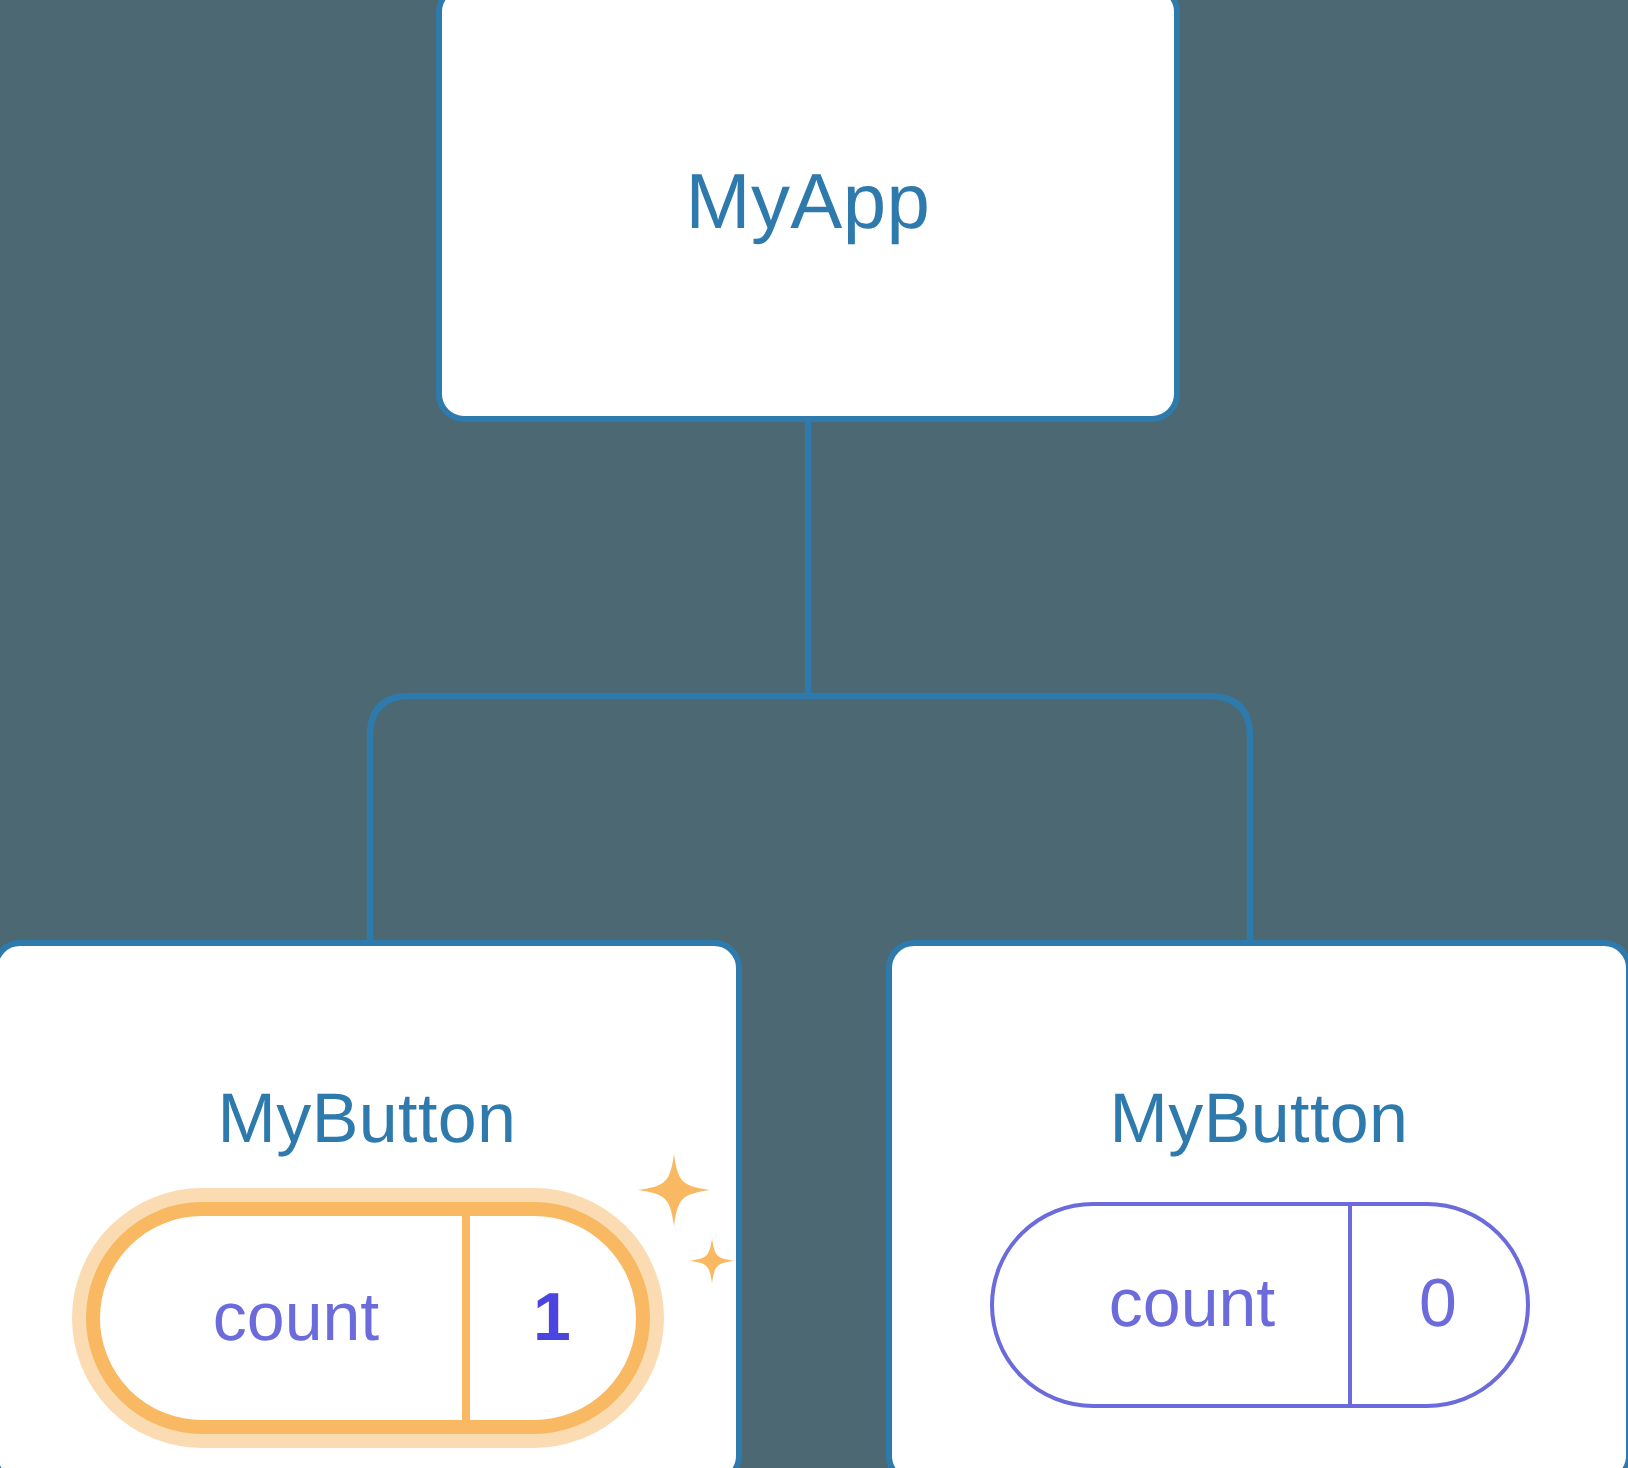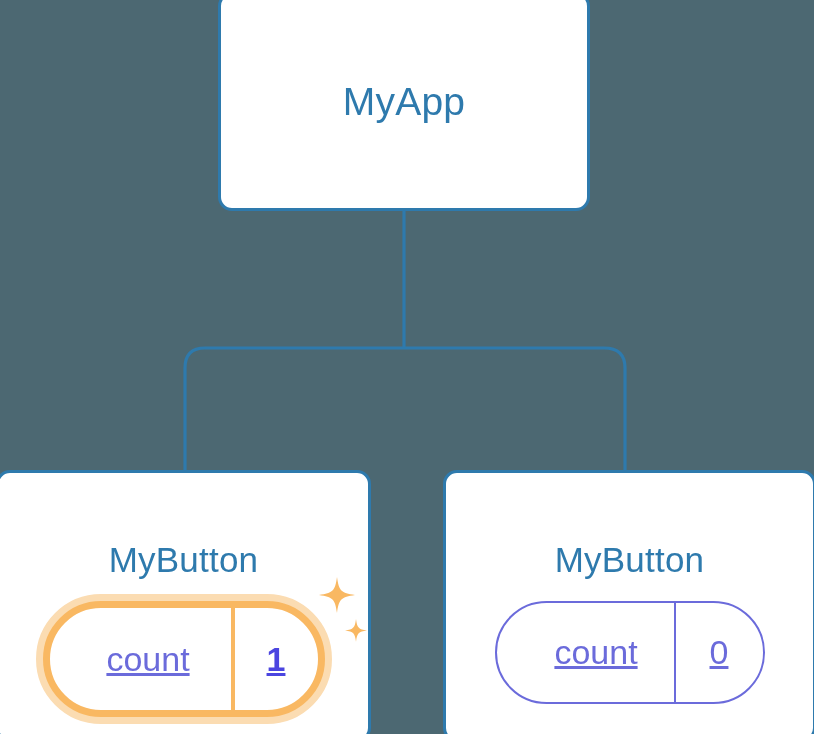--- a/index.html
+++ b/index.html
@@ -93,21 +93,20 @@
     background: #ffffff;
     box-sizing: border-box;
     z-index: 2;
   }
   .pill-key, .pill-val {
     display: flex;
     align-items: center;
     justify-content: center;
     box-sizing: border-box;
     white-space: nowrap;
-    text-decoration: underline;
   }
 
   
   .pill.plain {
     border: 2px solid #6b6bdb;
     border-radius: 999px;
     height: 103px;
     width: 270px;
   }
   .pill.plain .pill-key {

